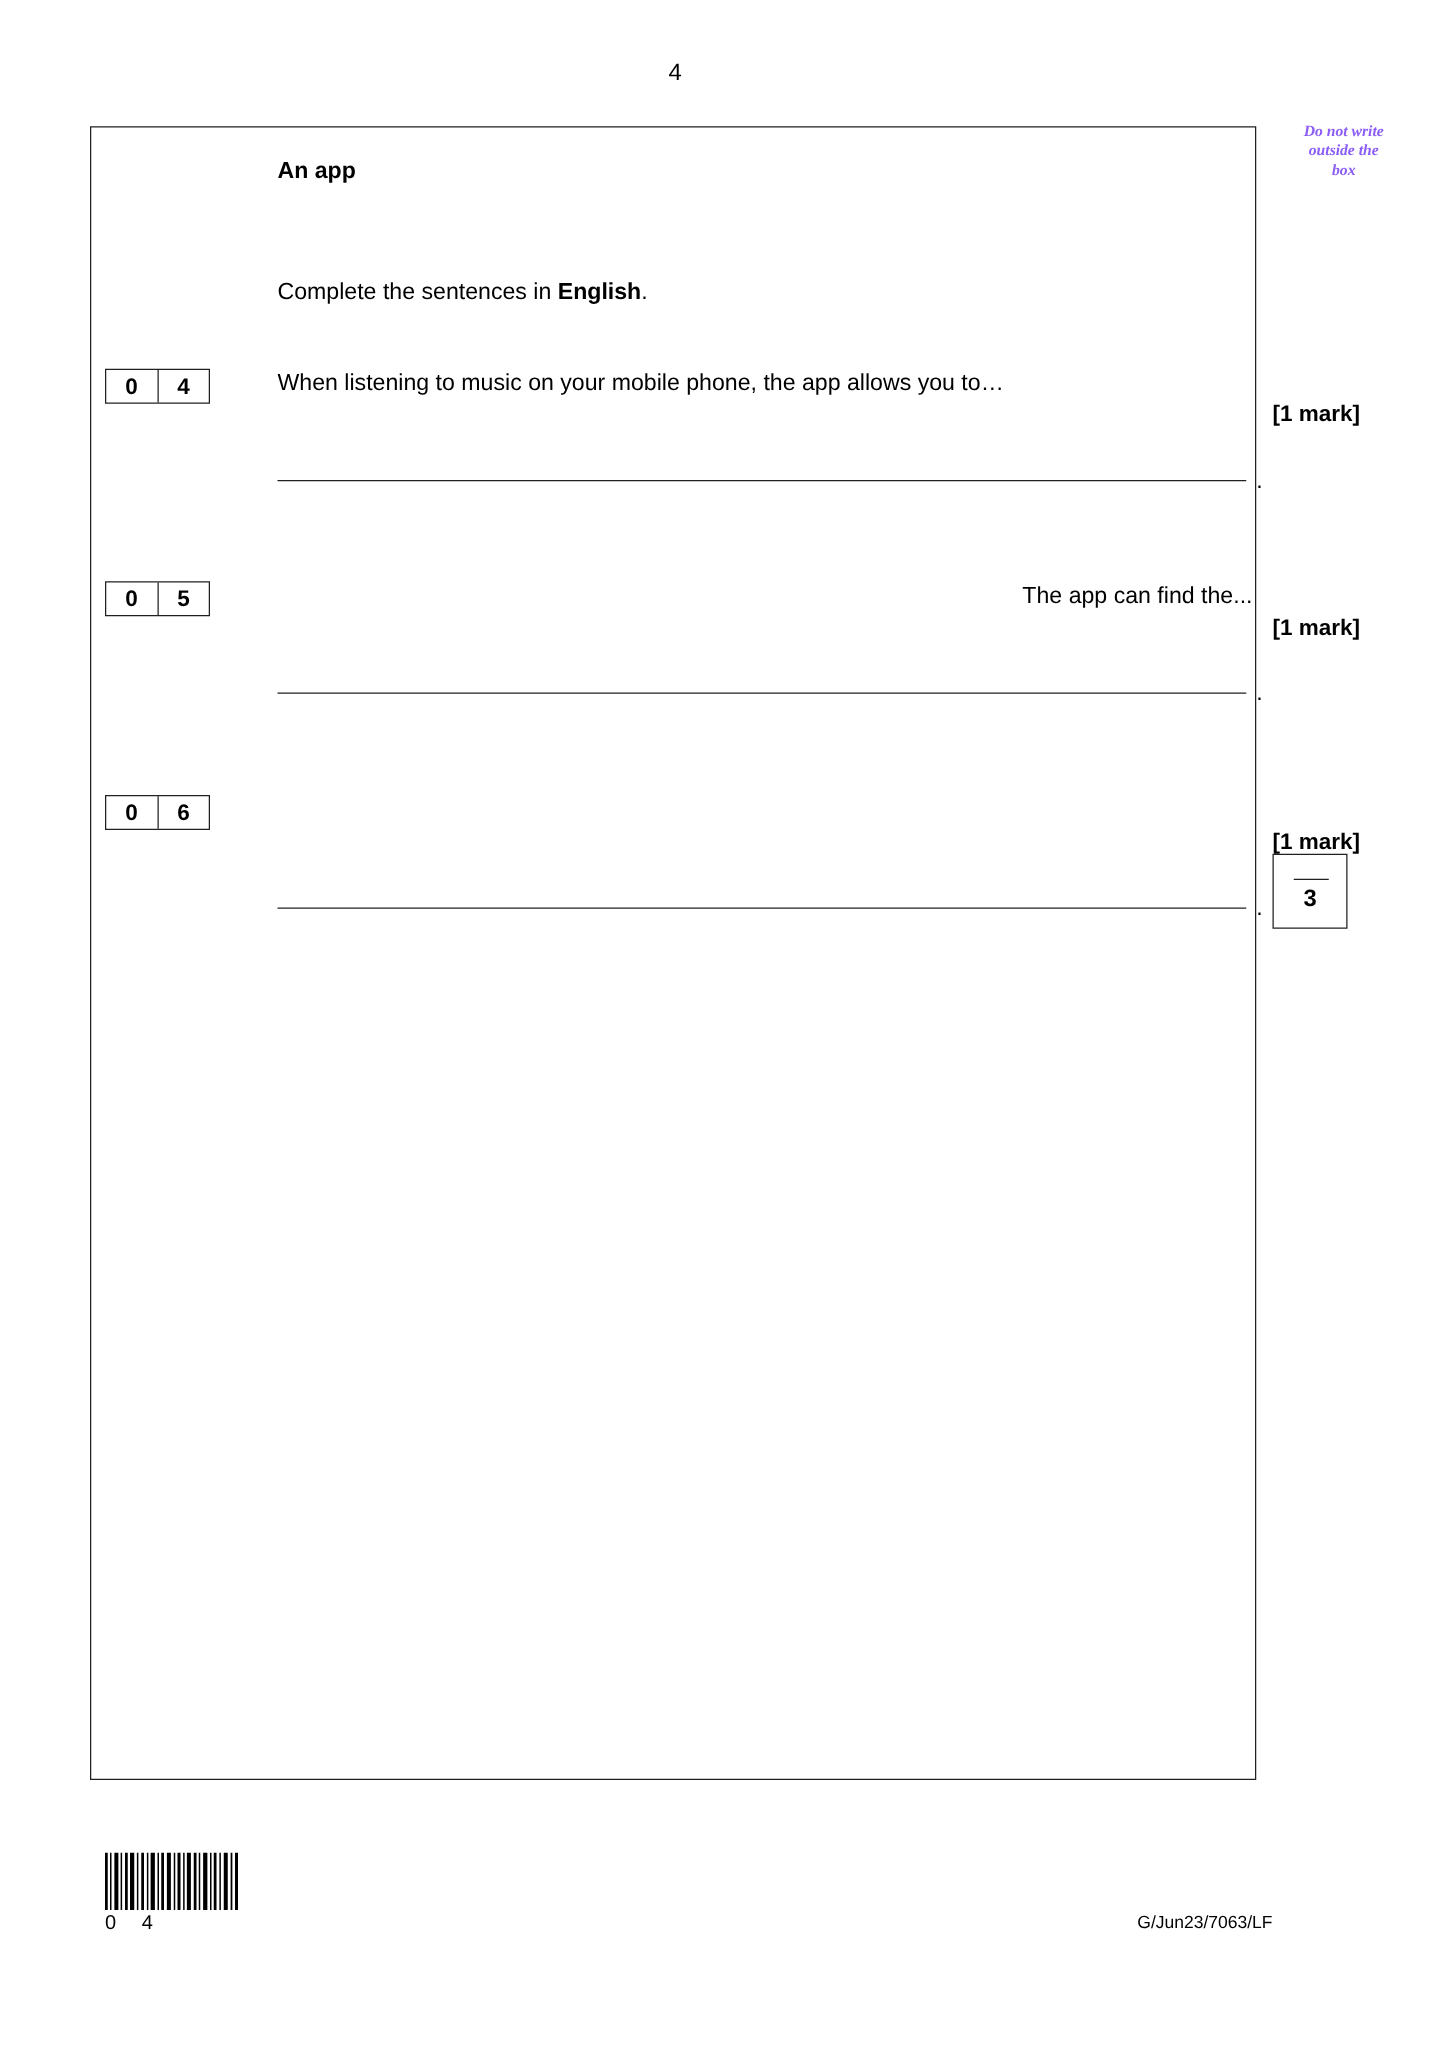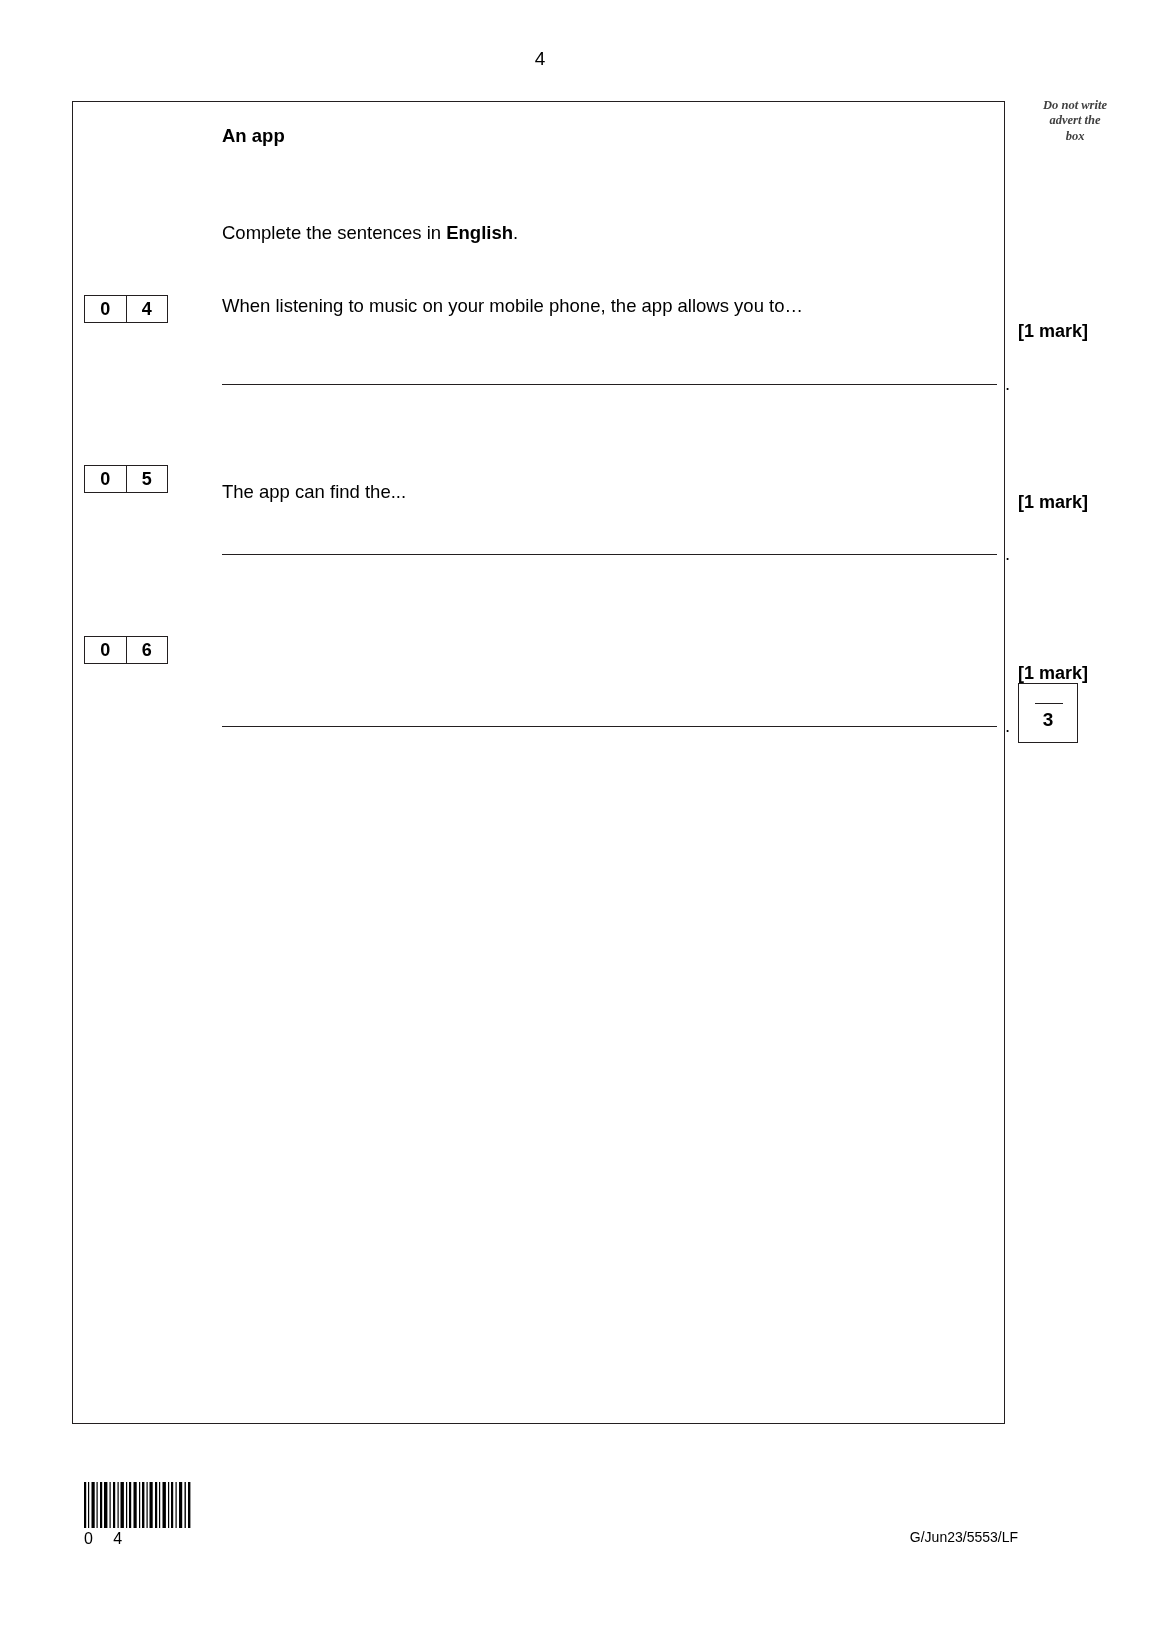--- a/index.html
+++ b/index.html
@@ -29,21 +29,21 @@
     position: absolute;
     top: 98px;
     left: 1010px;
     width: 130px;
     text-align: center;
     font-family: "Liberation Serif", serif;
     font-style: italic;
     font-weight: bold;
     font-size: 12.5px;
     line-height: 1.22;
-    color: #404040;
+    color: #8b5cf6;
   }
 
   .answer-frame {
     position: absolute;
     top: 101px;
     left: 72px;
     width: 933px;
     height: 1323px;
     border: 1px solid #231f20;
     box-sizing: border-box;
@@ -184,21 +184,21 @@
     font-size: 14px;
   }
 </style>
 </head>
 <body>
 
 <div class="page-number">4</div>
 
 <div class="margin-note">
   <div>Do not write</div>
-  <div>advert the</div>
+  <div>outside the</div>
   <div>box</div>
 </div>
 
 <div class="answer-frame"></div>
 
 <div class="content">
 
   <div class="heading">An app</div>
 
 
@@ -210,21 +210,21 @@
   </div>
   <div class="qtext" style="top:194px;">When listening to music on your mobile phone, the app allows you to…</div>
   <div class="marks" style="top:220px;">[1 mark]</div>
   <div class="answer-line" style="top:283px;"></div>
   <div class="answer-dot" style="left:933px; top:272px;">.</div>
 
   <div class="qnum" style="top:364px;">
     <span class="digit first">0</span>
     <span class="digit">5</span>
   </div>
-  <div class="qtext" style="top:380px;">The app can find the...</div>
+  <div class="qtext" style="top:364px;text-align:right;">The app can find the...</div>
   <div class="marks" style="top:391px;">[1 mark]</div>
   <div class="answer-line" style="top:453px;"></div>
   <div class="answer-dot" style="left:933px; top:442px;">.</div>
 
   <div class="qnum" style="top:535px;">
     <span class="digit first">0</span>
     <span class="digit">6</span>
   </div>
   <div class="marks" style="top:562px;">[1 mark]</div>
   <div class="answer-line" style="top:625px;"></div>
@@ -262,13 +262,13 @@
     <rect x="84" y="0" width="1.2" height="46" fill="#000"></rect>
     <rect x="87" y="0" width="2.2" height="46" fill="#000"></rect>
     <rect x="91.5" y="0" width="1.2" height="46" fill="#000"></rect>
     <rect x="95" y="0" width="3.2" height="46" fill="#000"></rect>
     <rect x="100.5" y="0" width="1.4" height="46" fill="#000"></rect>
     <rect x="104" y="0" width="2.4" height="46" fill="#000"></rect>
   </svg>
 </div>
 <div class="barcode-label">0 4</div>
 
-<div class="footer-code">G/Jun23/5553/LF</div>
+<div class="footer-code">G/Jun23/7063/LF</div>
 
 </body></html>

